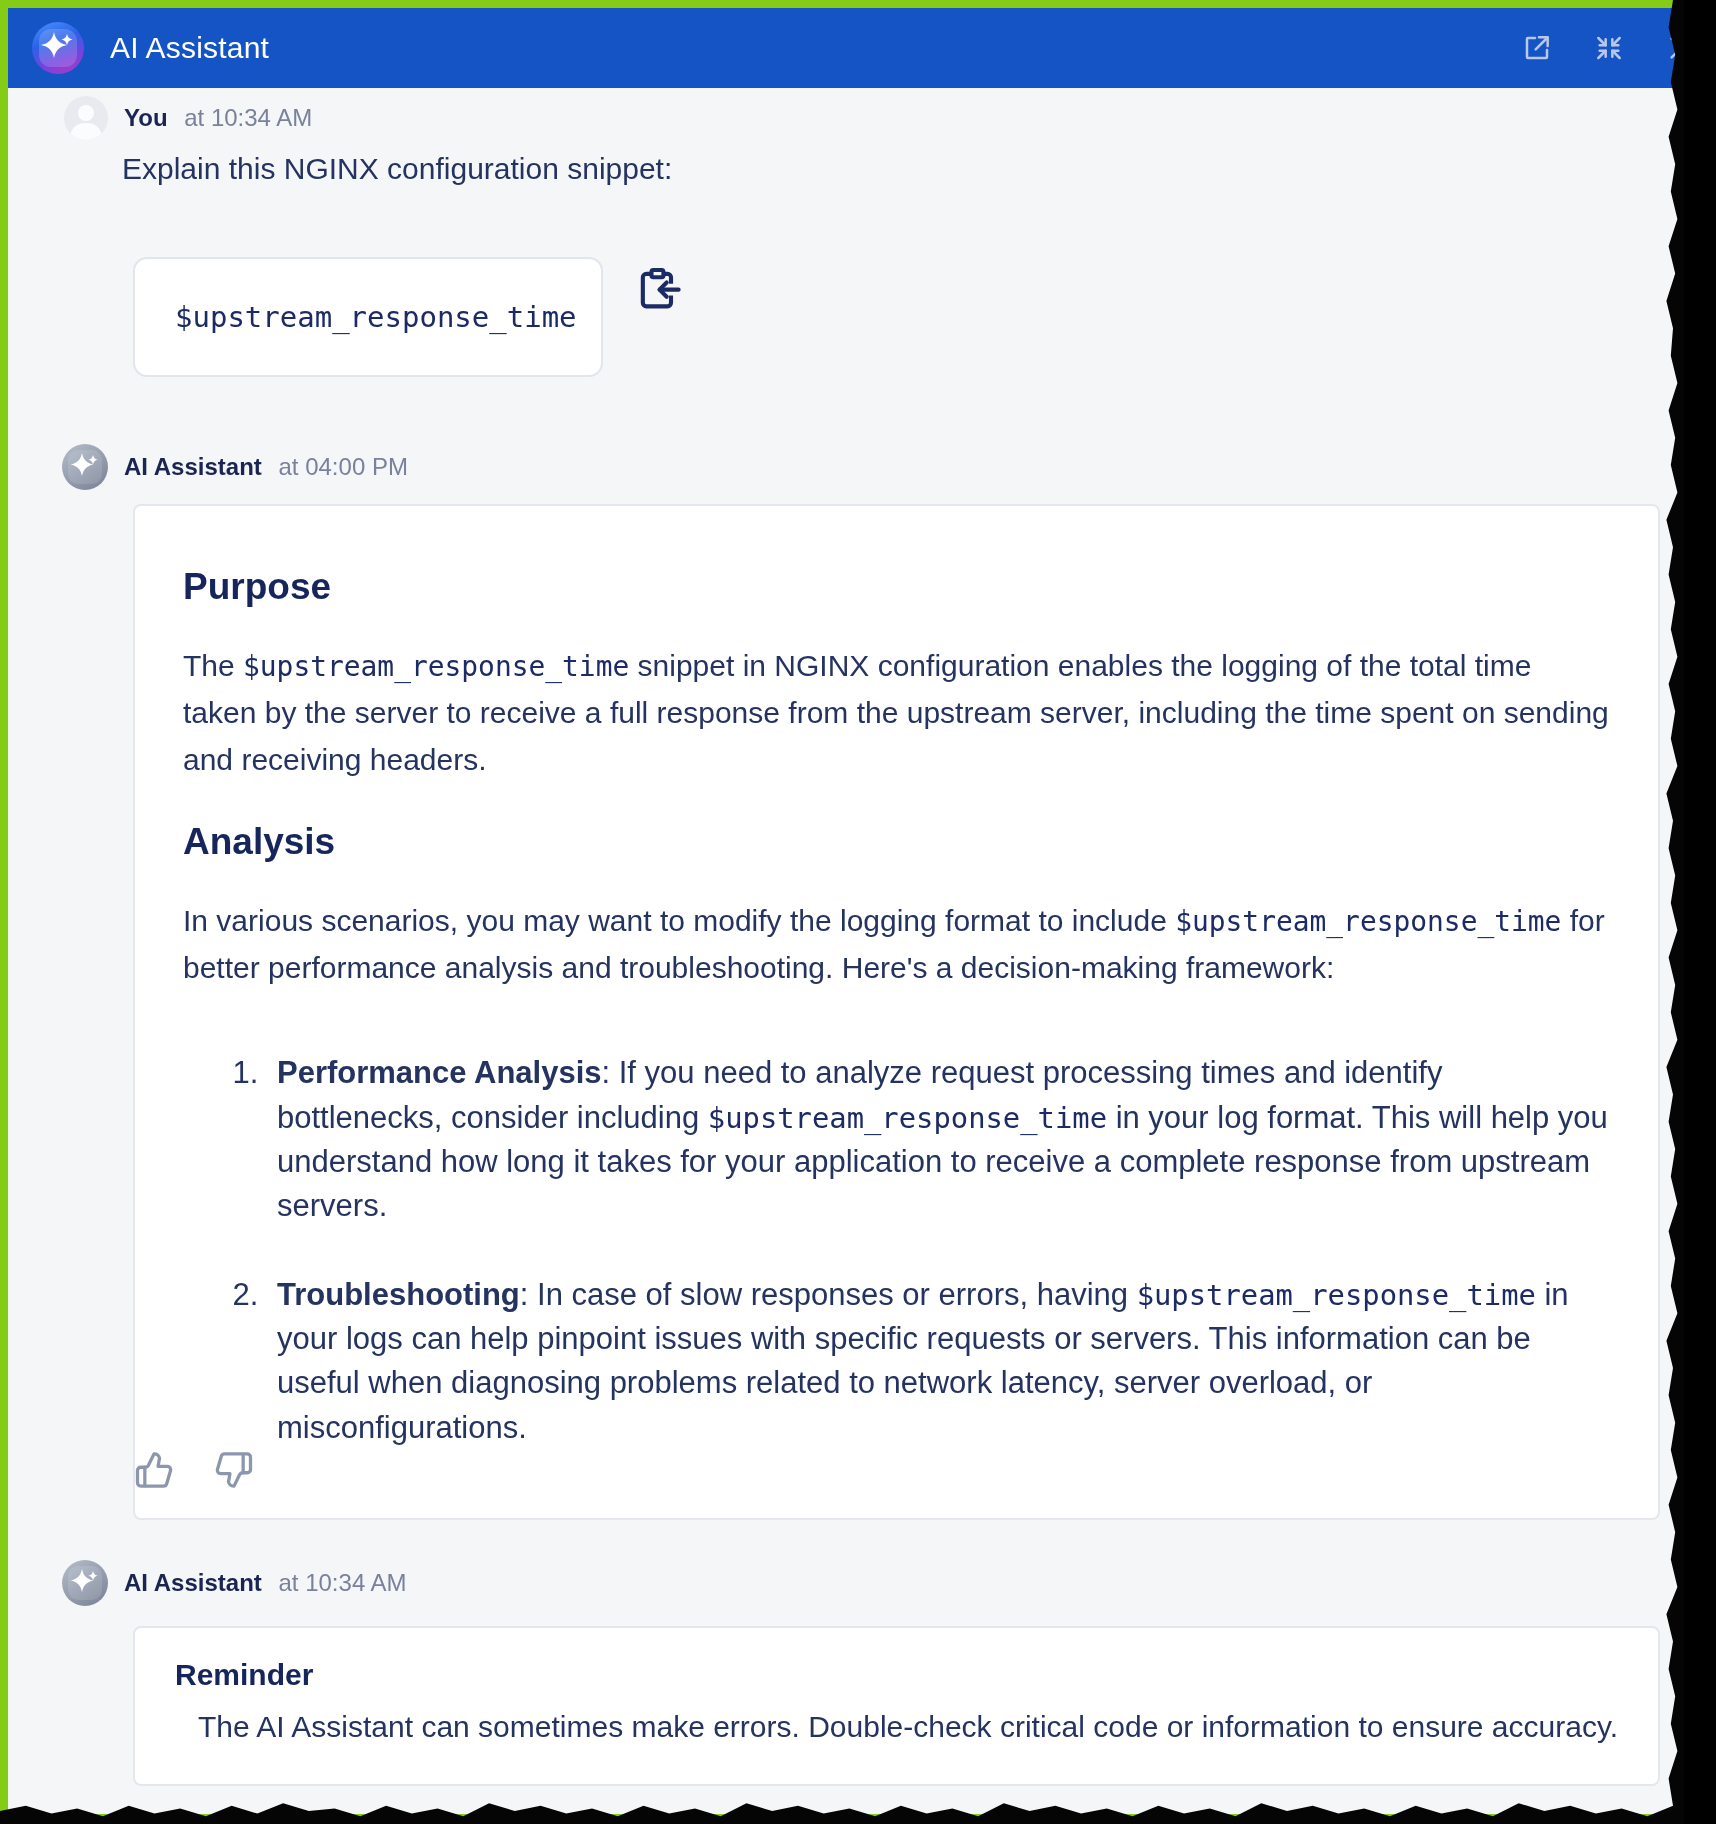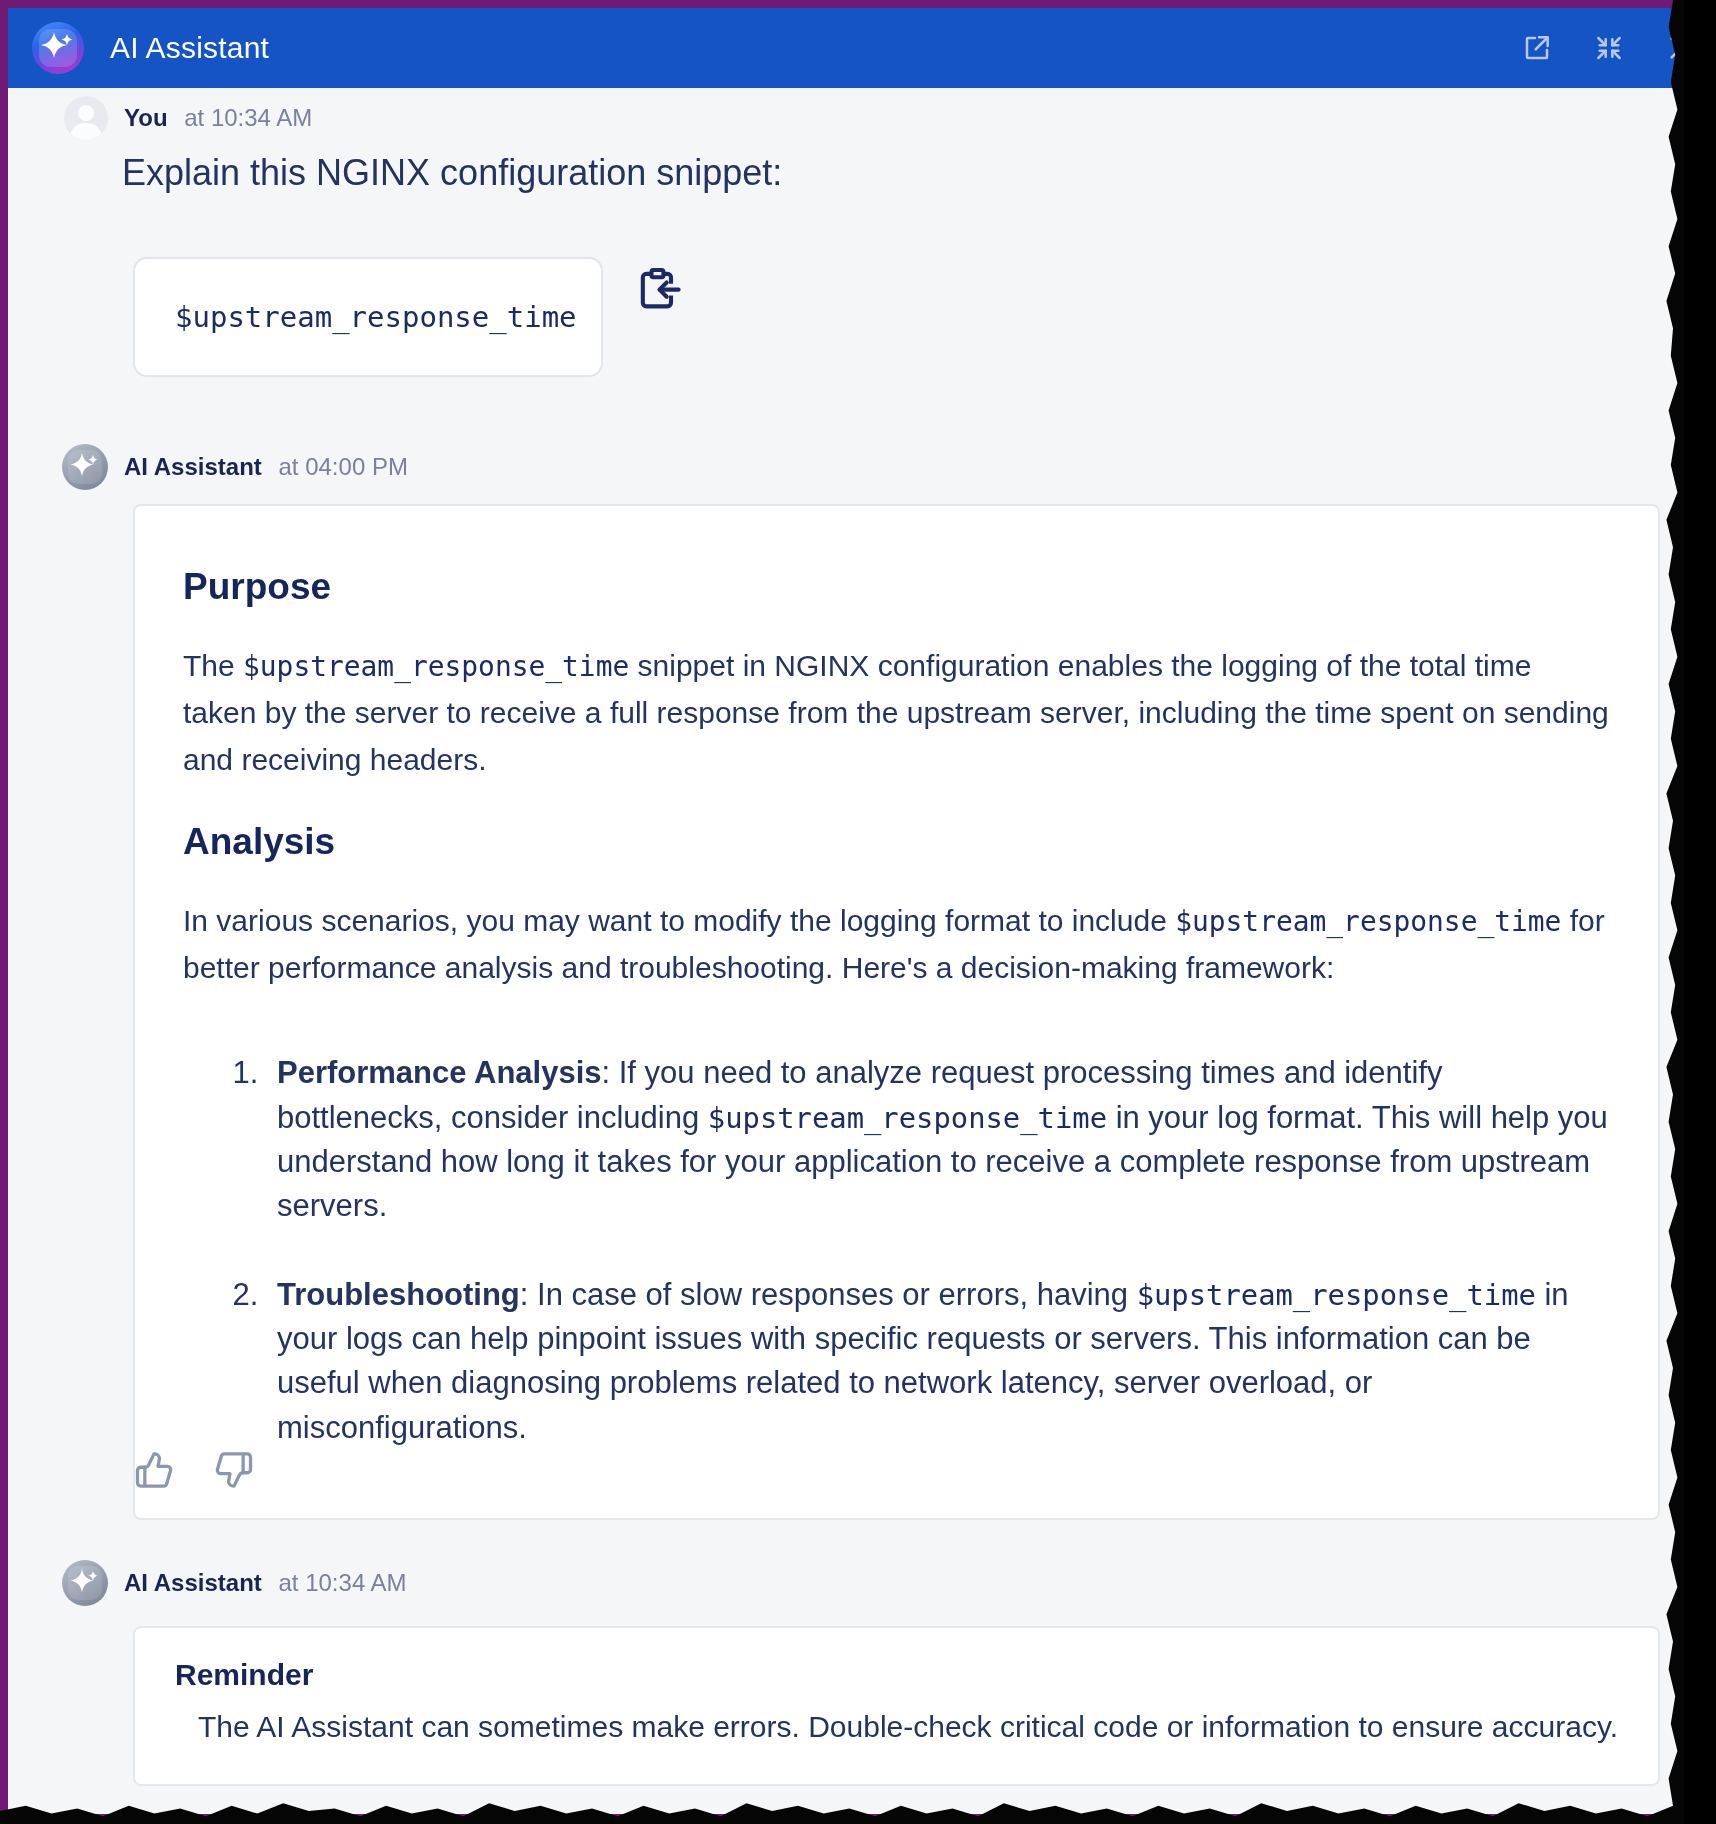--- a/index.html
+++ b/index.html
@@ -1,19 +1,19 @@
 <!DOCTYPE html>
 <html><head>
 <meta charset="utf-8">
 <style>
   * { margin:0; padding:0; box-sizing:border-box; }
   html,body { background:#000; }
   body { font-family:"Liberation Sans","DejaVu Sans",sans-serif; }
 
-  .frame { position:relative; width:1684px; height:1824px; background:#701a75; overflow:hidden; }
+  .frame { position:relative; width:1684px; height:1824px; background:#84cc16; overflow:hidden; }
   .app   { position:absolute; left:8px; top:8px; width:1700px; height:1806px;
            background:#f5f6f8; overflow:hidden; }
 
   
   .header { position:absolute; left:0; top:0; width:100%; height:80px;
             background:#1554c4; display:flex; align-items:center; padding:0 24px; }
   .logo { width:52px; height:52px; border-radius:50%; position:relative; flex:0 0 auto;
           background:linear-gradient(160deg,#4a90ff 0%,#2b62e8 38%,#7b41dd 72%,#b63ac0 100%); }
   .logo .glass { position:absolute; left:7px; top:7px; width:38px; height:38px; border-radius:12px;
                  background:rgba(255,255,255,0.16); }
@@ -28,21 +28,21 @@
   .meta-row { position:absolute; display:flex; align-items:center; }
   .avatar-user { width:44px; height:44px; border-radius:50%; background:#e8eaf0; overflow:hidden; flex:0 0 auto; }
   .avatar-ai { width:46px; height:46px; border-radius:50%; position:relative; flex:0 0 auto;
                background:linear-gradient(145deg,#b7bfcc 0%,#99a1b2 45%,#788194 100%); }
   .avatar-ai .glass { position:absolute; left:6px; top:6px; width:34px; height:34px; border-radius:10px;
                       background:rgba(255,255,255,0.12); }
   .meta-text { margin-left:16px; font-size:24px; }
   .meta-name { font-weight:700; color:#1b2553; }
   .meta-time { color:#79829a; margin-left:10px; font-weight:400; }
 
-  .user-question { position:absolute; left:114px; top:144px; font-size:36px; color:#24335f; }
+  .user-question { position:absolute; left:114px; top:144px; font-size:30px; color:#24335f; }
 
   
   .code-card { position:absolute; left:125px; top:249px; width:470px; height:120px;
                background:#ffffff; border:2px solid #e2e5ec; border-radius:14px;
                display:flex; align-items:center; padding:0 40px; }
   .code-card code { font-family:"DejaVu Sans Mono","Liberation Mono",monospace;
                     font-size:29px; color:#1c2b66; }
   .paste-btn { position:absolute; left:622px; top:254px; width:56px; height:56px;
                background:none; border:none; cursor:pointer; color:#1c2b66; }
   .paste-btn svg { width:52px; height:52px; }

